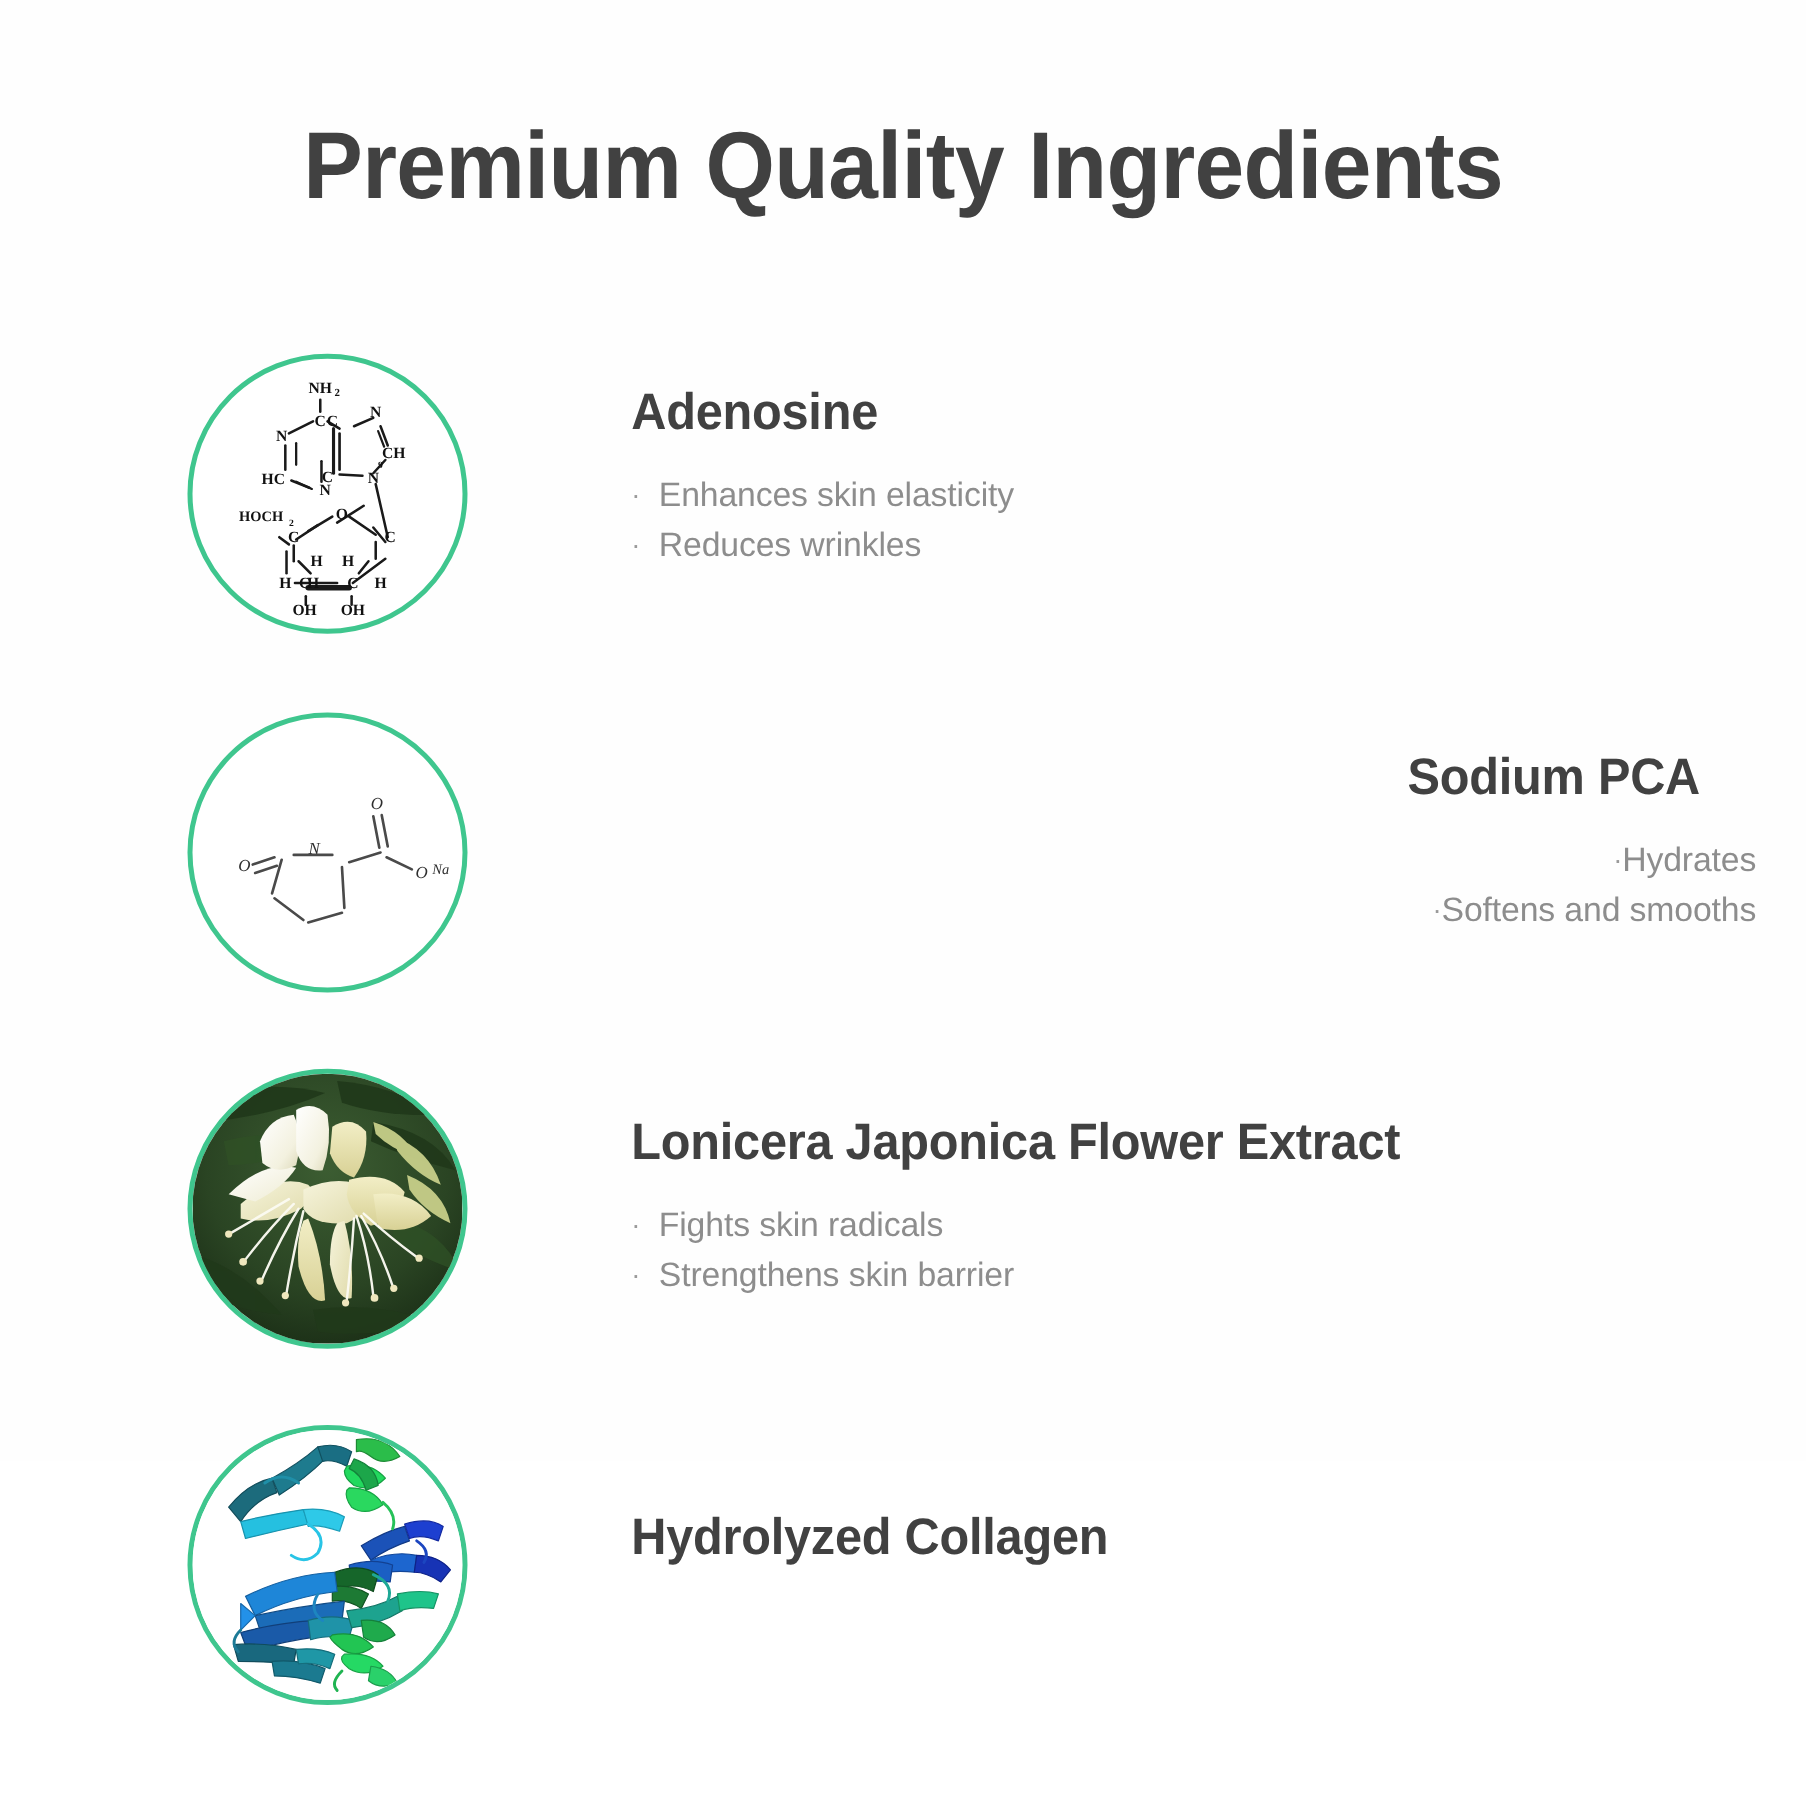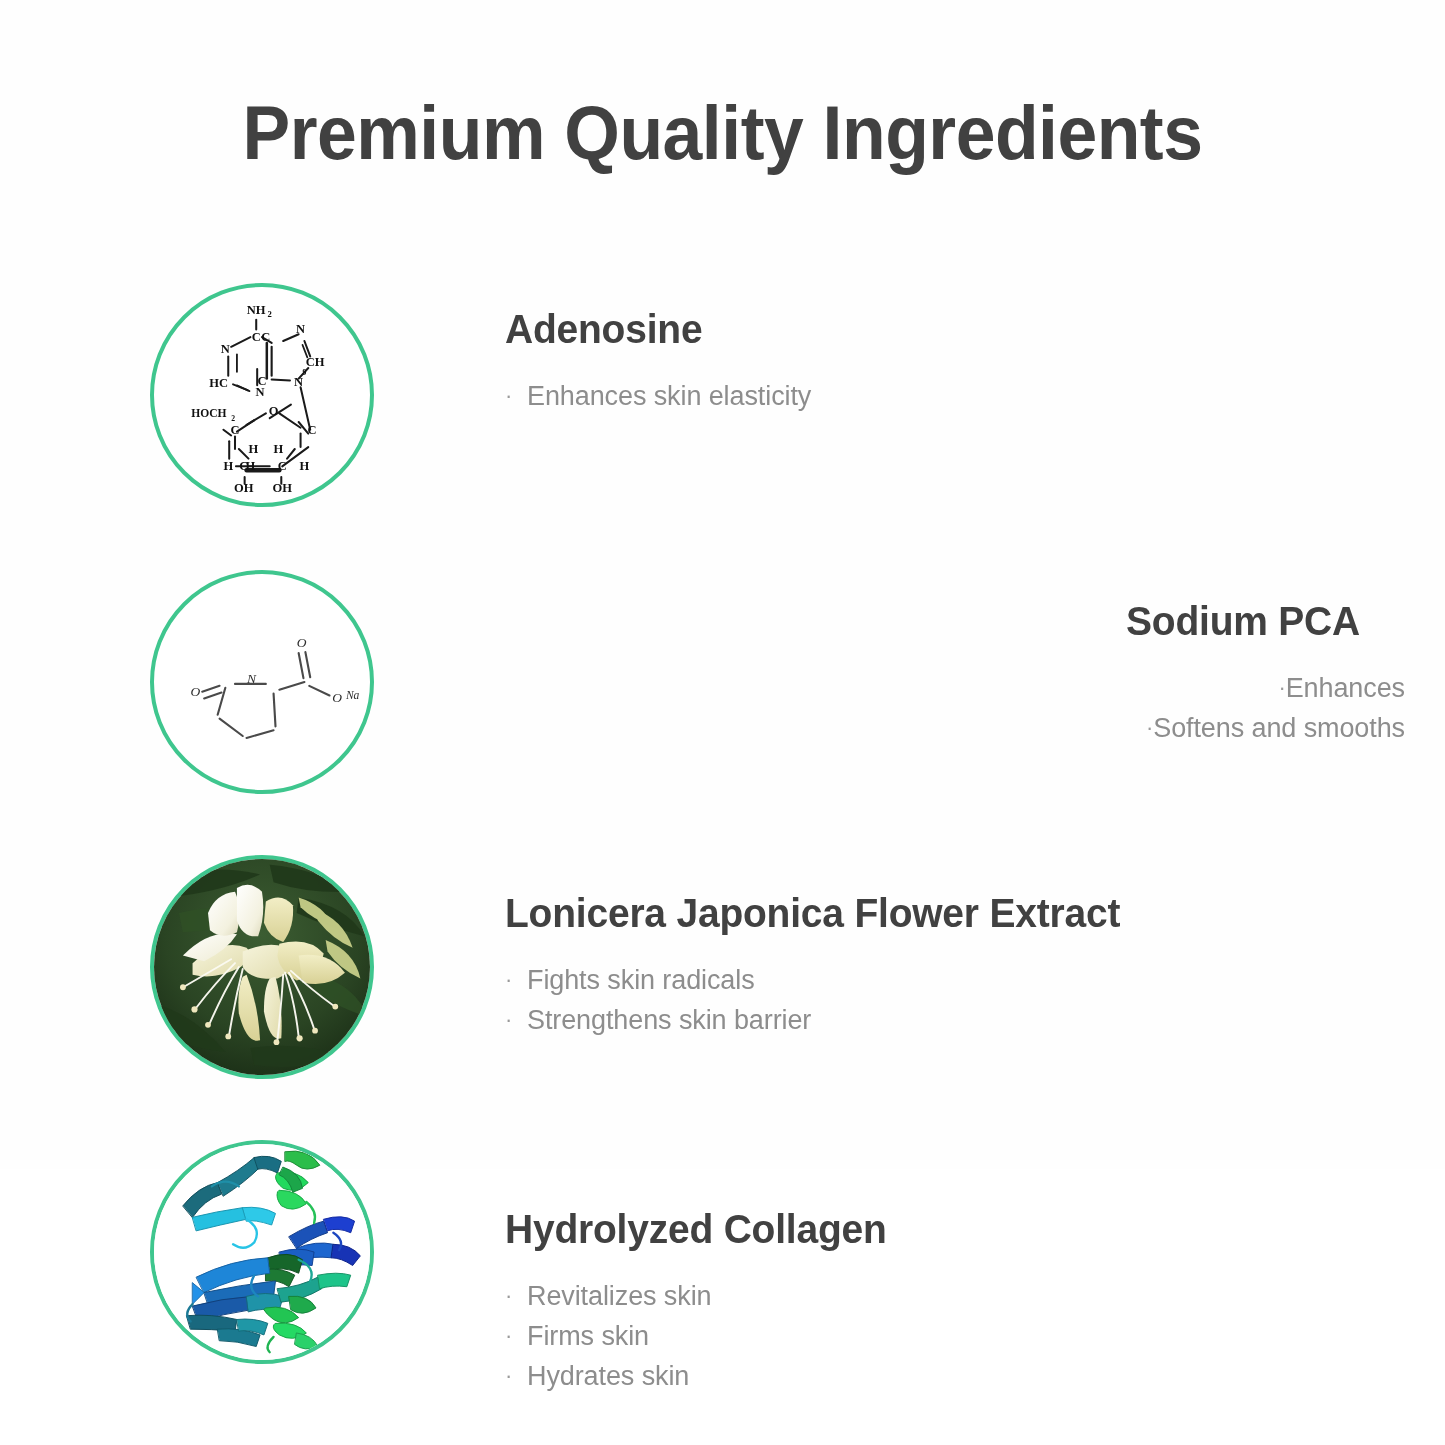--- a/index.html
+++ b/index.html
@@ -197,20 +197,21 @@
             <text x="156" y="190" font-size="13">H</text>
             <text x="93" y="213" font-size="13">OH</text>
             <text x="133" y="213" font-size="13">OH</text>
           </g>
         </svg>
       </div>
       <div class="text">
         <div class="ing-title">Adenosine</div>
         <div class="bullets">
           <span class="bullet"><span class="dot">·</span><span>Enhances skin elasticity</span></span>
+          <span class="bullet"><span class="dot">·</span><span>Reduces wrinkles</span></span>
         </div>
       </div>
     </div>
 
     <div class="row row-2">
       <div class="media">
         <svg viewBox="0 0 224 224" xmlns="http://www.w3.org/2000/svg">
           <g stroke="#4a4a4a" stroke-width="2.2" fill="none" stroke-linecap="round">
 
             <line x1="74" y1="118" x2="66" y2="146"></line>
@@ -234,21 +235,21 @@
             <text x="101" y="113" font-size="14" font-style="italic">N</text>
             <text x="153" y="76" font-size="14" font-style="italic">O</text>
             <text x="190" y="133" font-size="14" font-style="italic">O</text>
             <text x="206" y="130" font-size="12" font-style="italic">Na</text>
           </g>
         </svg>
       </div>
       <div class="text">
         <div class="ing-title">Sodium PCA</div>
         <div class="bullets">
-          <span class="bullet"><span class="dot">·</span><span>Enhances</span></span>
+          <span class="bullet"><span class="dot">·</span><span>Hydrates</span></span>
           <span class="bullet"><span class="dot">·</span><span>Softens and smooths</span></span>
         </div>
       </div>
     </div>
 
     <div class="row row-3">
       <div class="media photo">
         <svg viewBox="0 0 224 224" xmlns="http://www.w3.org/2000/svg">
           <defs>
             <radialGradient id="leafbg" cx="50%" cy="35%" r="75%">
@@ -387,22 +388,17 @@
               <path d="M40 166 Q30 176 38 184" stroke="#1c7a96"></path>
               <path d="M158 60 Q170 70 166 82" stroke="#26c158"></path>
               <path d="M186 92 Q198 100 192 110" stroke="#1c46c0"></path>
               <path d="M124 200 Q114 210 120 216" stroke="#20b452"></path>
             </g>
           </g>
         </svg>
       </div>
       <div class="text">
         <div class="ing-title">Hydrolyzed Collagen</div>
-        <div class="bullets">
-          <span class="bullet"><span class="dot">·</span><span>Revitalizes skin</span></span>
-          <span class="bullet"><span class="dot">·</span><span>Firms skin</span></span>
-          <span class="bullet"><span class="dot">·</span><span>Hydrates skin</span></span>
-        </div>
       </div>
     </div>
 
   </div>
 </div>
 
 </body></html>

